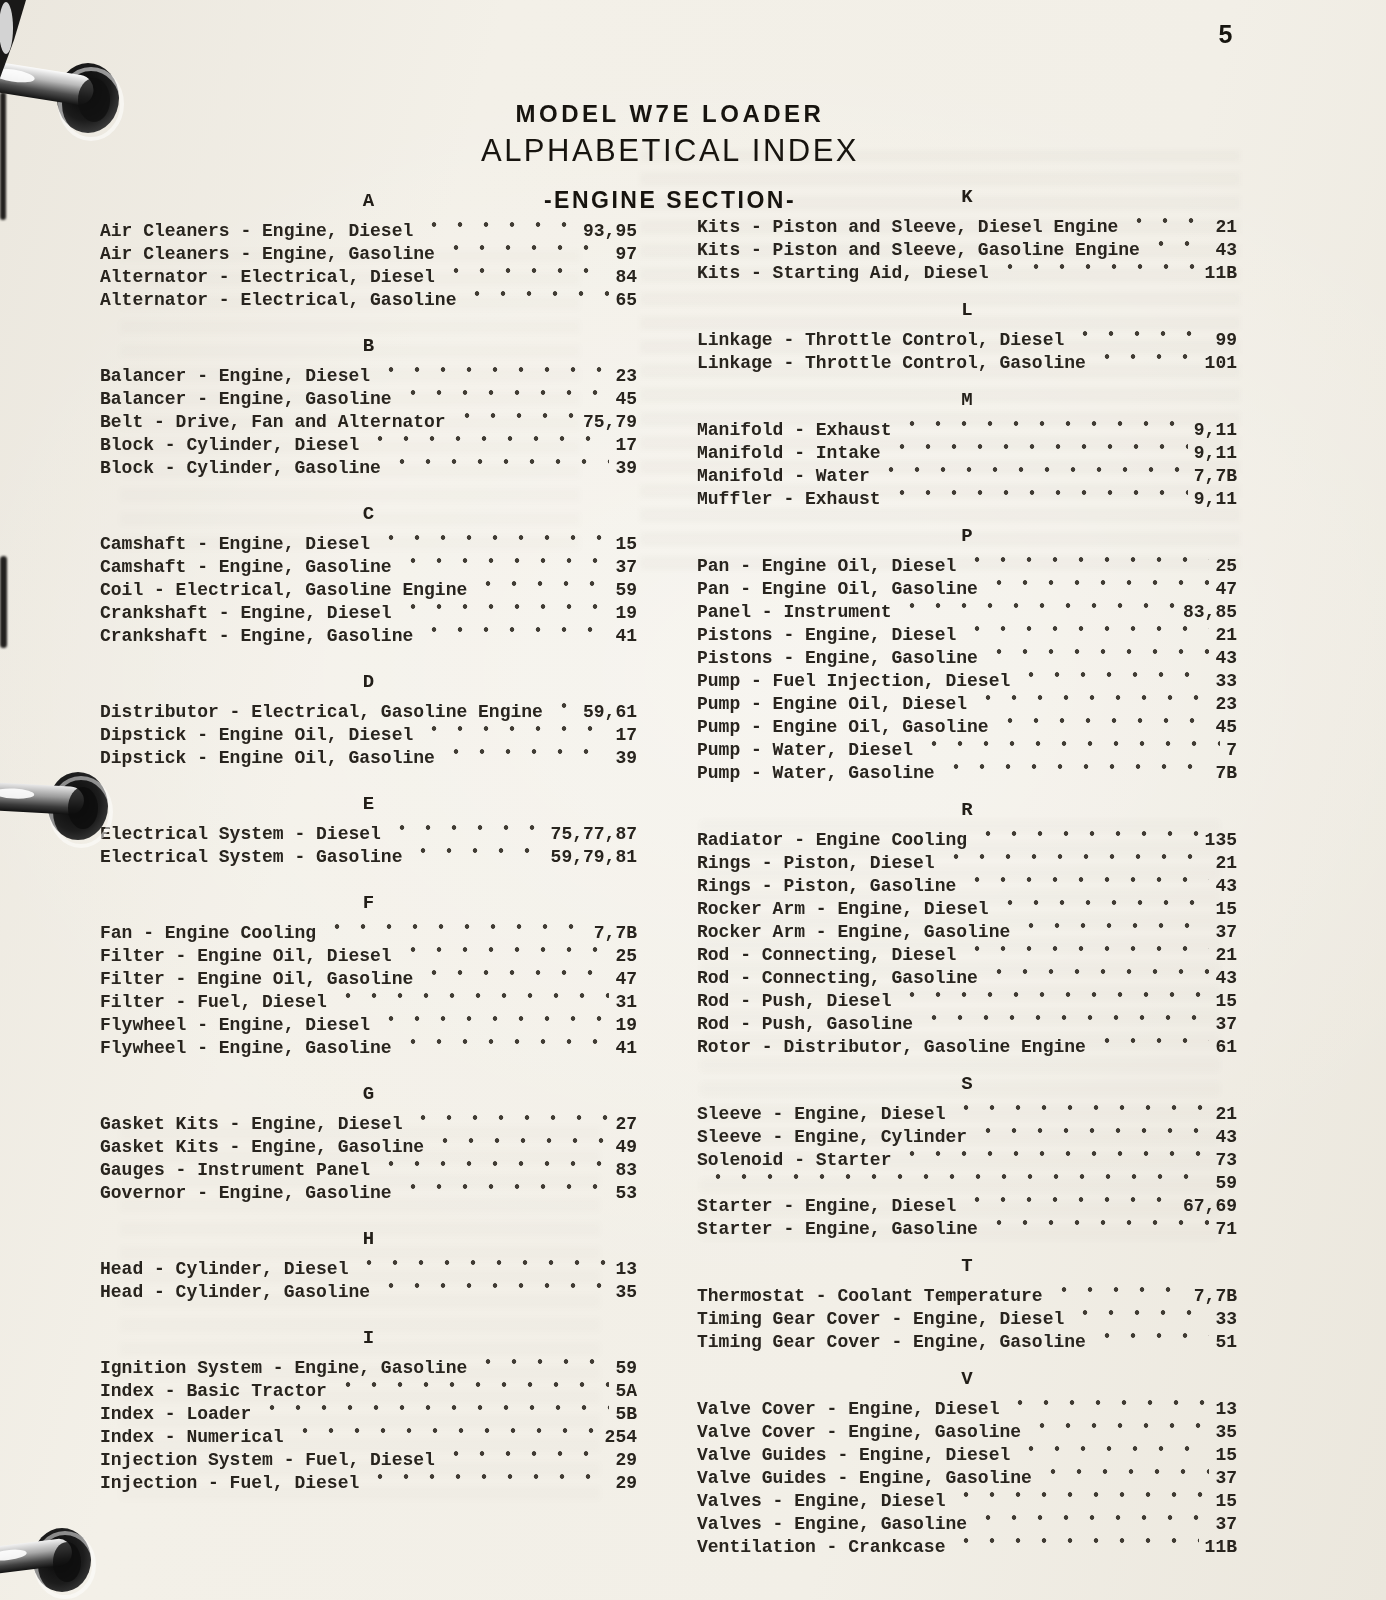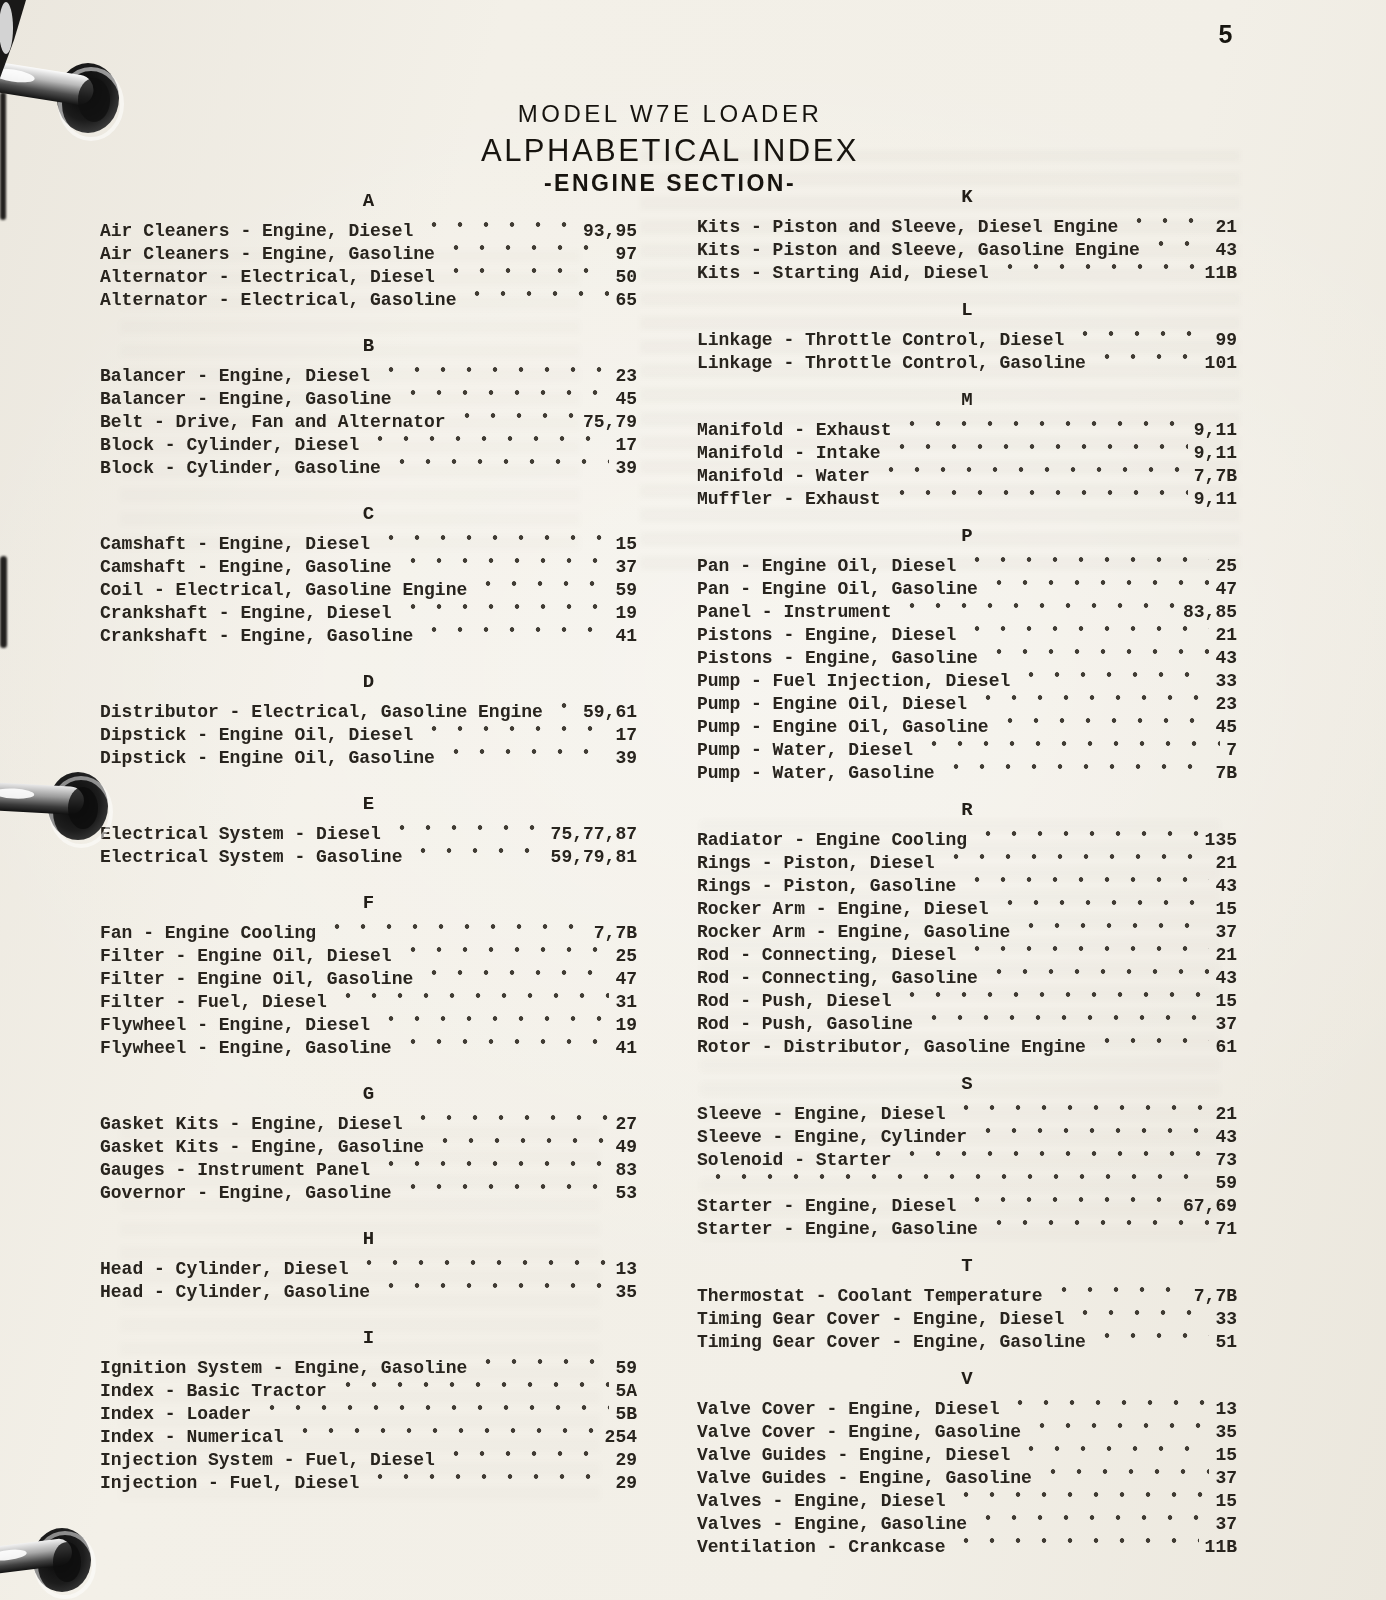--- a/index.html
+++ b/index.html
@@ -27,23 +27,23 @@
 
   .page-num{
     position:absolute;left:1196px;top:20px;width:60px;text-align:center;
     font-family:"Liberation Sans",sans-serif;font-weight:bold;
     font-size:25px;color:#17150f;letter-spacing:1px;
   }
   .title-block{
     position:absolute;left:0;top:100px;width:1340px;text-align:center;
     font-family:"Liberation Sans",sans-serif;color:#17140f;
   }
-  .title-1{font-size:24px;font-weight:normal;letter-spacing:3.5px;}
+  .title-1{font-size:24px;font-weight:bold;letter-spacing:3.5px;}
   .title-2{font-size:31px;font-weight:normal;letter-spacing:2.5px;margin-top:5px;}
-  .title-3{font-size:23px;font-weight:bold;letter-spacing:2.5px;margin-top:1px;}
+  .title-3{font-size:23px;font-weight:bold;letter-spacing:2.5px;margin-top:18px;}
 
   .index-col{position:absolute;color:#28241e;font-size:18px;font-weight:bold;}
   .col-left {left:100px;top:190px;width:537px;}
   .col-right{left:697px;top:186px;width:540px;}
   .col-left  .index-section{margin-bottom:30px;}
   .col-right .index-section{margin-bottom:21px;}
   .section-letter{
     text-align:center;height:23px;line-height:23px;font-size:19px;color:#221e18;
   }
   .index-row{display:flex;align-items:baseline;height:23px;line-height:23px;}
@@ -87,21 +87,21 @@
         <span class="entry-page">93,95</span>
       </div>
       <div class="index-row">
         <span class="entry-label">Air Cleaners - Engine, Gasoline</span>
         <span class="dot-leader"></span>
         <span class="entry-page">97</span>
       </div>
       <div class="index-row">
         <span class="entry-label">Alternator - Electrical, Diesel</span>
         <span class="dot-leader"></span>
-        <span class="entry-page">50</span>
+        <span class="entry-page">84</span>
       </div>
       <div class="index-row">
         <span class="entry-label">Alternator - Electrical, Gasoline</span>
         <span class="dot-leader"></span>
         <span class="entry-page">65</span>
       </div>
     </div>
     <div class="index-section">
       <div class="section-letter">B</div>
       <div class="index-row">

